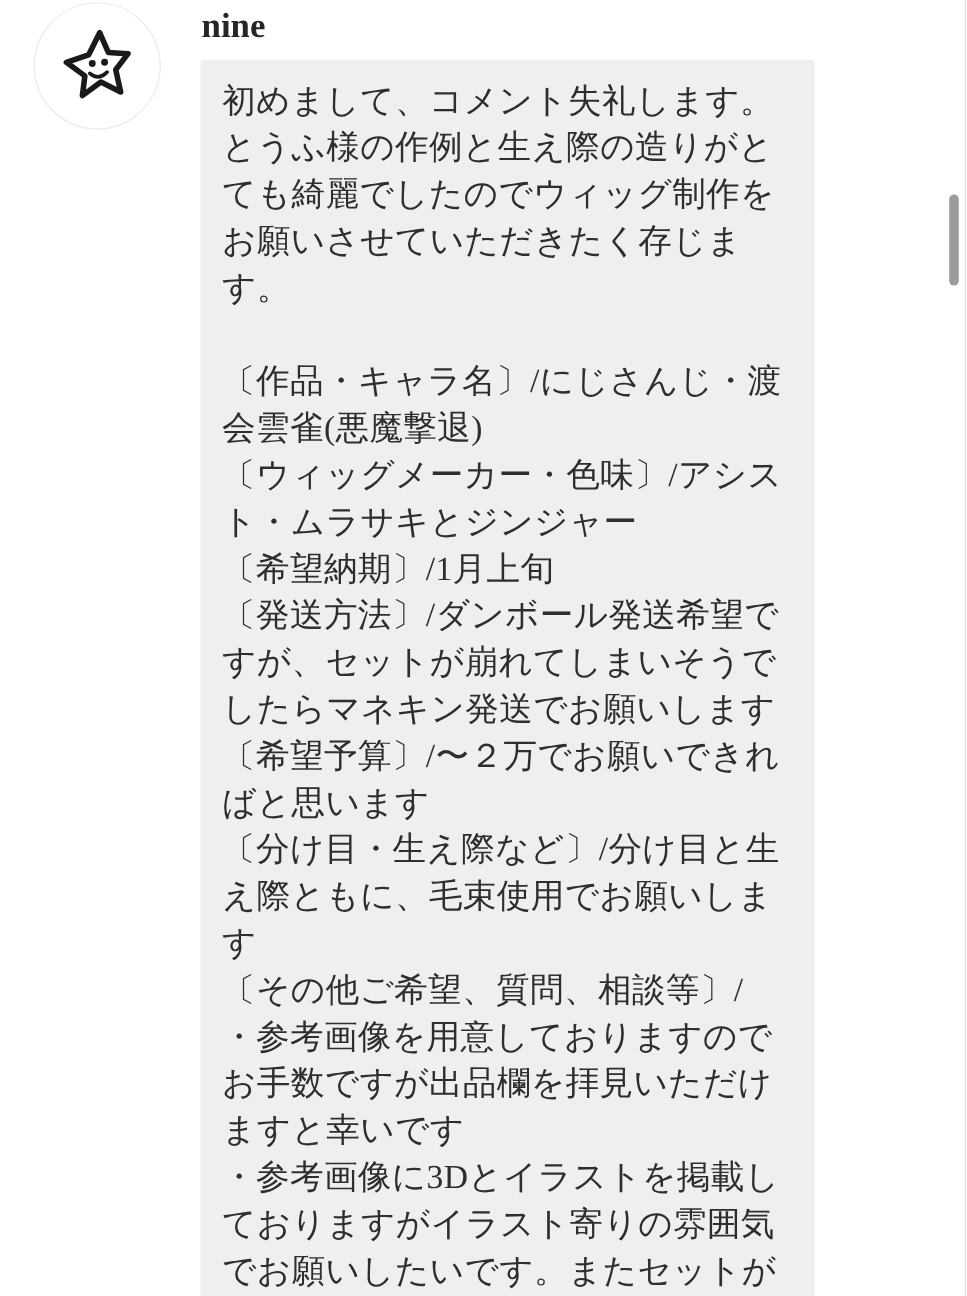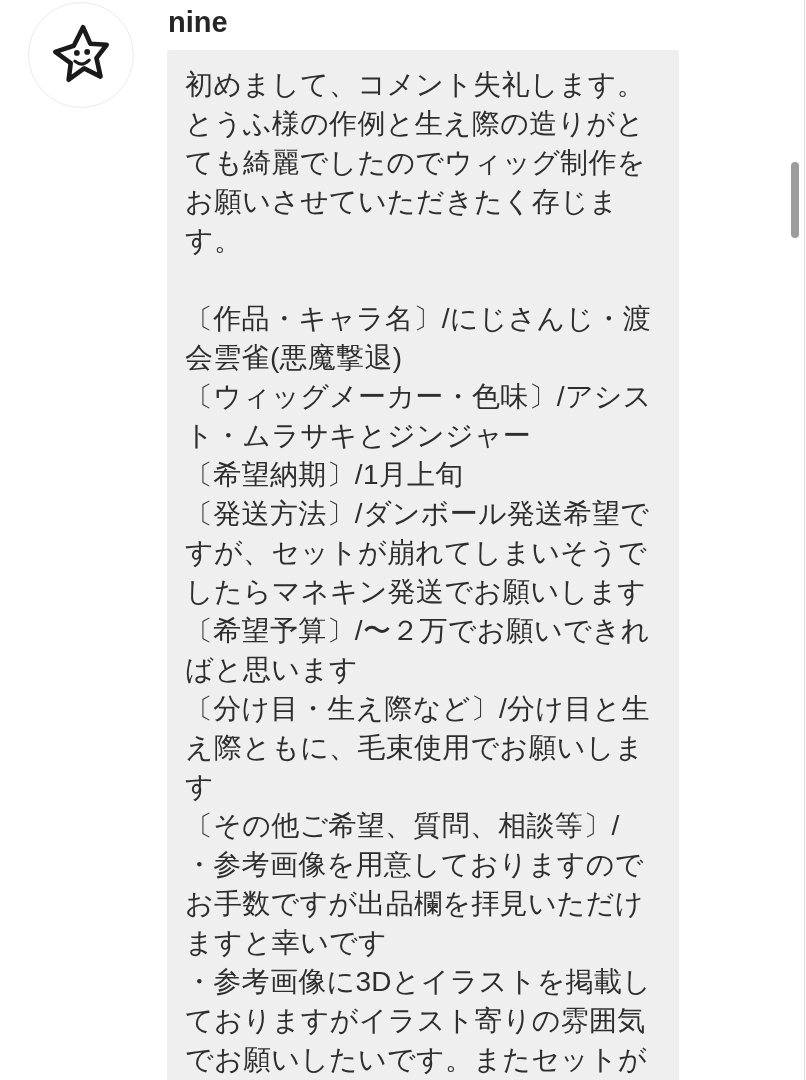--- a/index.html
+++ b/index.html
@@ -6,21 +6,21 @@
   html, body {
     margin: 0; padding: 0;
   }
   body {
     width: 806px; height: 1080px;
     background: var(--page-bg, #ffffff);
     font-family: "Liberation Sans", "DejaVu Sans", sans-serif;
     position: relative;
     overflow: hidden;
   }
-  .message-group { position: absolute; inset: 0; }
+  .message-group { position: absolute; inset: 0; font-family: Liberation Serif, serif; }
   .avatar {
     position: absolute; left: 28px; top: 2px;
     width: 106px; height: 106px;
     border-radius: 50%;
     border: 1px solid var(--avatar-border, #ebebeb);
     background: #ffffff;
     display: flex; align-items: center; justify-content: center;
     cursor: pointer;
   }
   .ink-stroke { stroke: var(--avatar-ink, #1a1a1a); }

